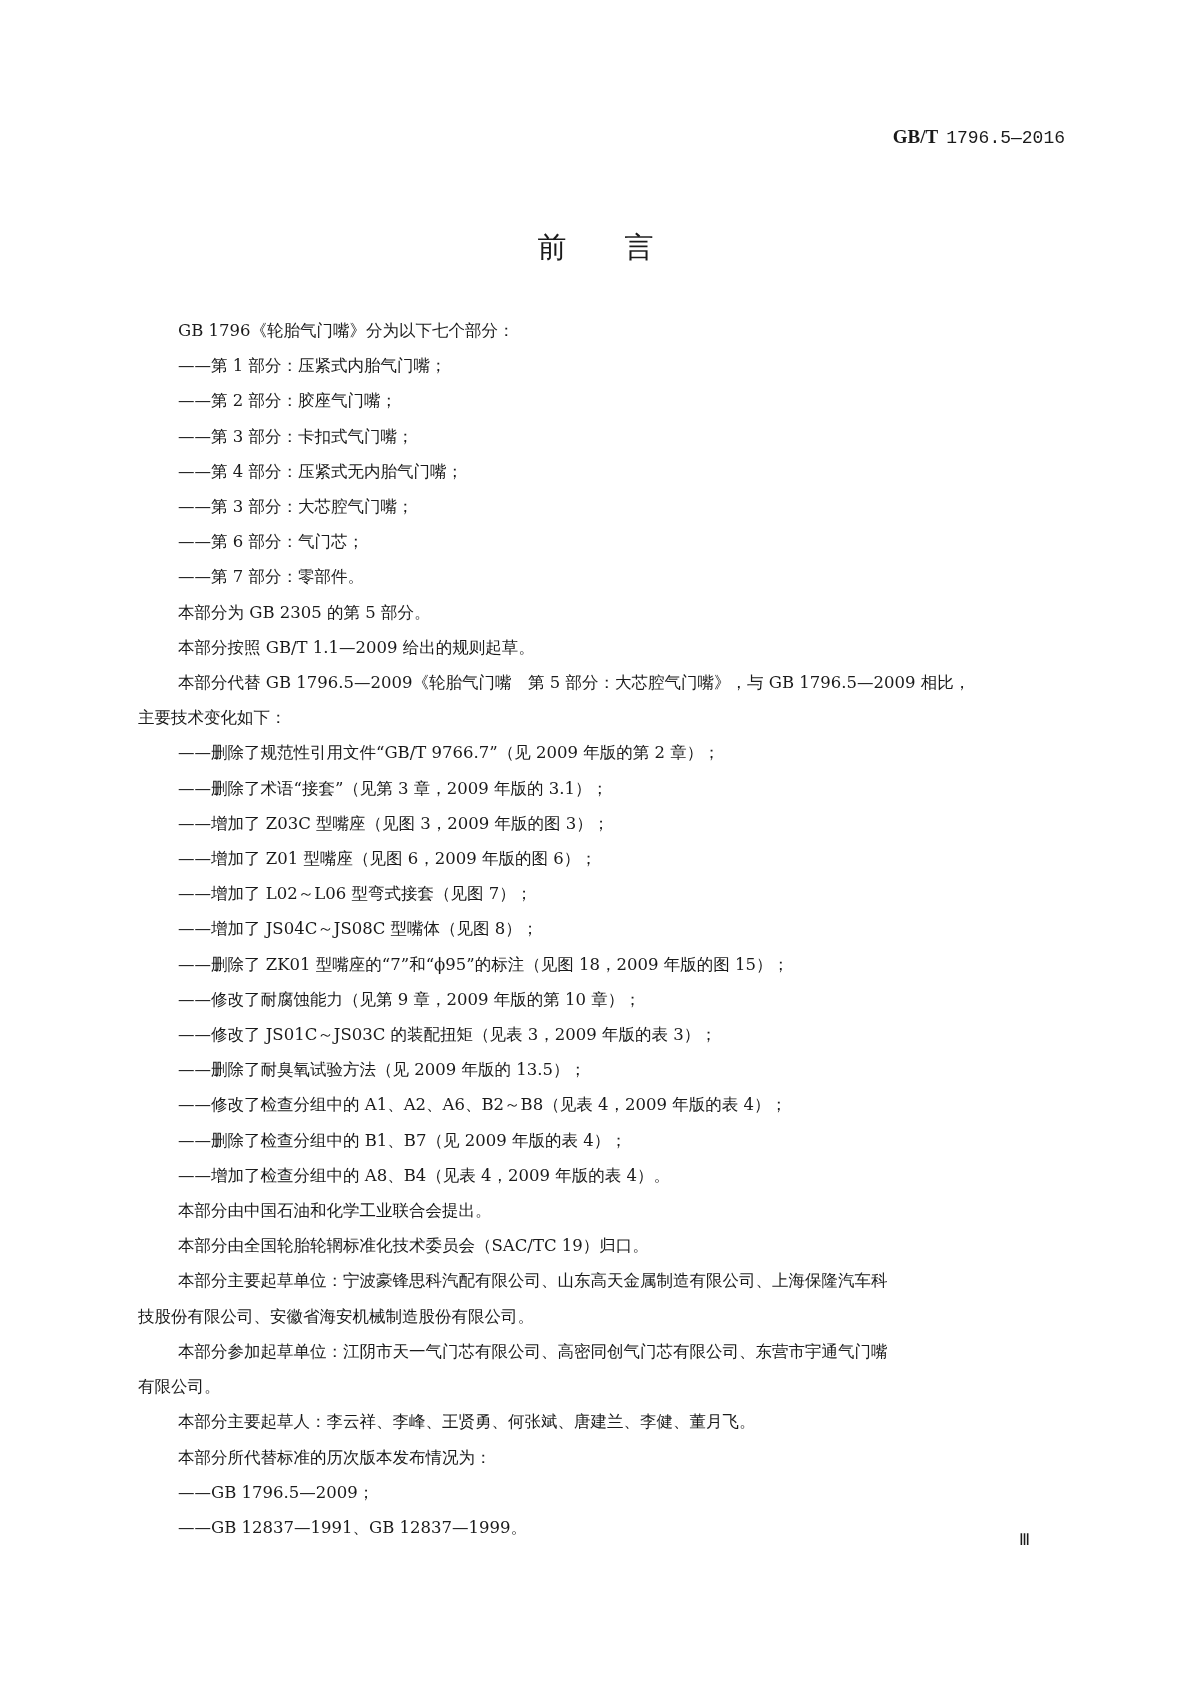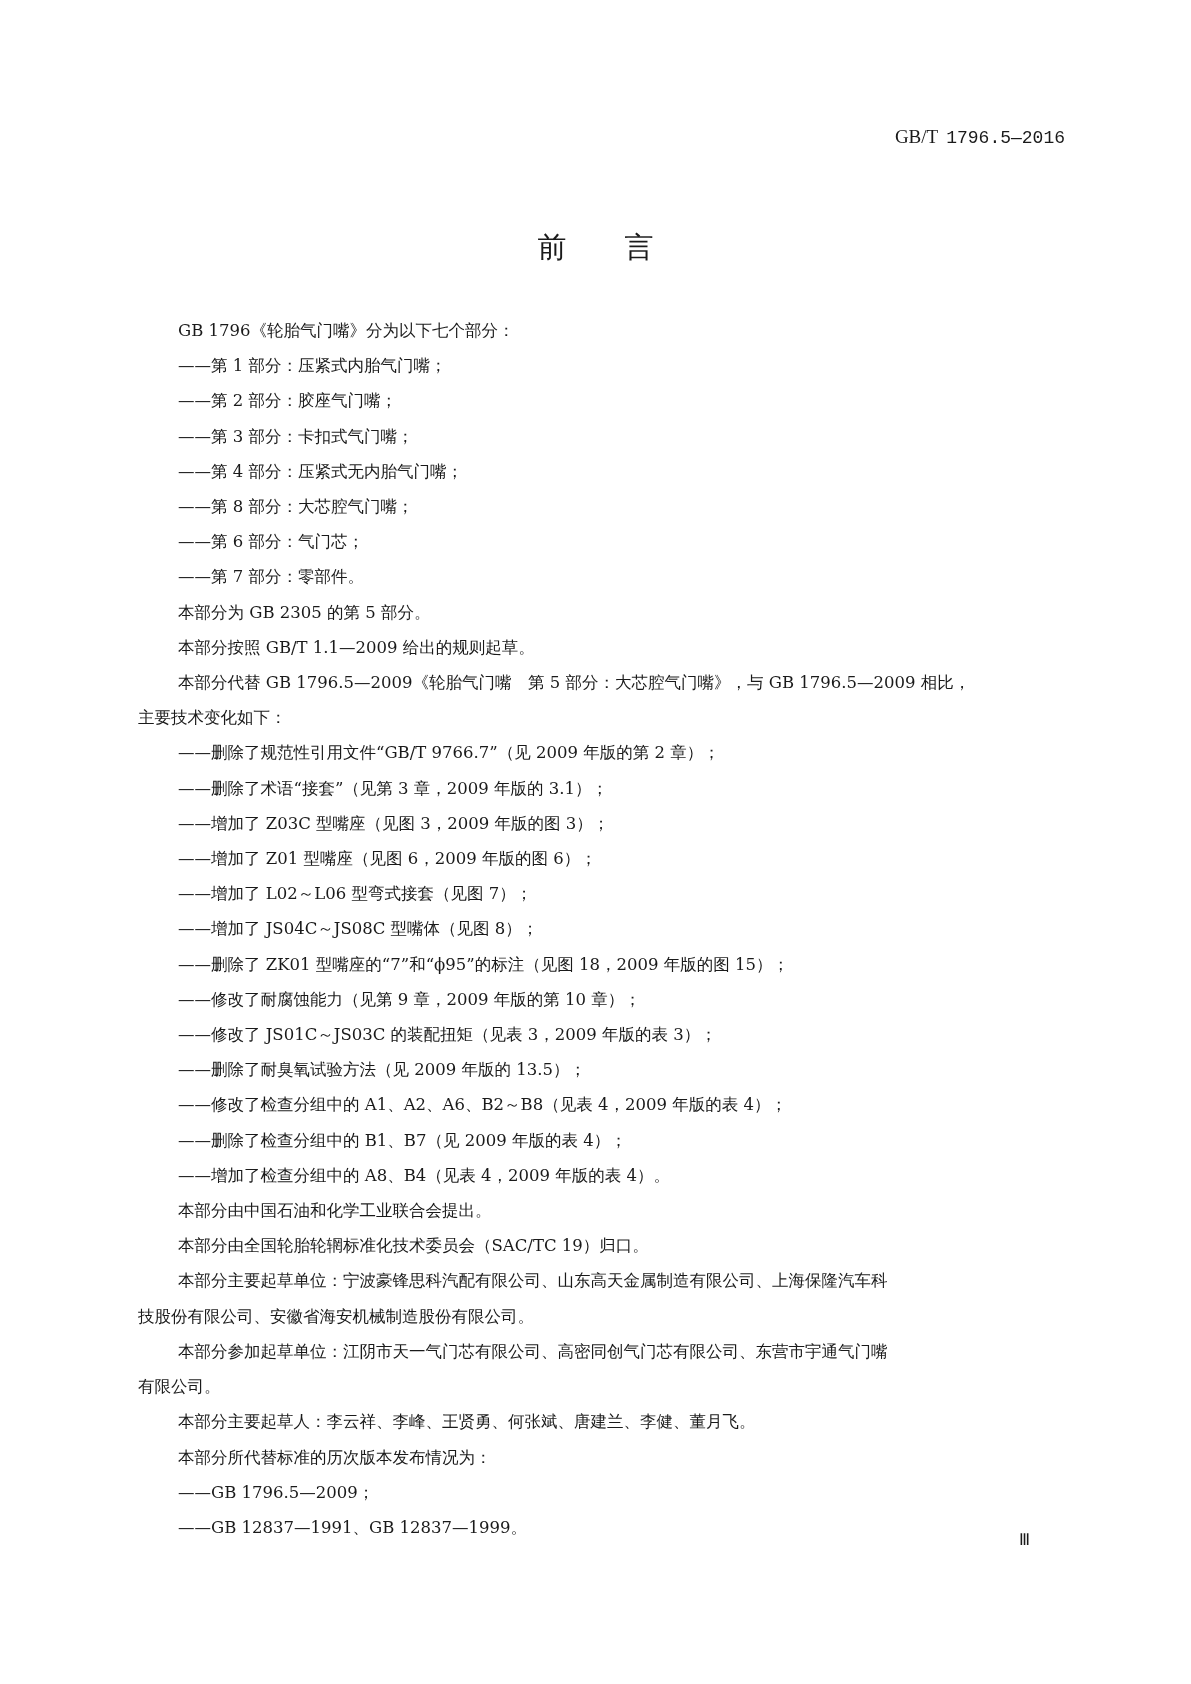--- a/index.html
+++ b/index.html
@@ -1,19 +1,19 @@
 <!DOCTYPE html>
 <html><head>
 <meta charset="utf-8">
 <style>
   html, body { margin: 0; padding: 0; background: #ffffff; }
   body { width: 1191px; height: 1684px; position: relative; overflow: hidden; color: #1a1a1a;
          font-family: "DejaVu Serif", "Liberation Serif", serif; }
   .std-no { position: absolute; top: 126px; right: 126px; font-size: 17px; white-space: nowrap; }
-  .std-no .gbt { font-family: "Liberation Serif", serif; font-weight: normal; font-size: 19px; margin-right: 8px; }
+  .std-no .gbt { font-family: "Liberation Serif", serif; font-weight: bold; font-size: 19px; margin-right: 8px; }
   .std-no .num { font-family: Liberation Mono, monospace; font-size: 18px; }
   .title { position: absolute; top: 228px; left: 0; width: 1191px; text-align: center;
            font-family: "DejaVu Sans", sans-serif; font-weight: normal; font-size: 29px; letter-spacing: 58px; text-indent: 58px; }
   .body { position: absolute; top: 313px; left: 138px; width: 935px; font-size: 16.5px; line-height: 35.2px; }
   .p { margin: 0; padding: 0; text-indent: 40px; white-space: nowrap; }
   .p.cont { text-indent: 0; }
   .page-no { position: absolute; top: 1530px; left: 1019px; font-size: 16px; font-family: "Liberation Serif", serif; }
 </style>
 </head>
 <body>
@@ -23,21 +23,21 @@
 </div>
 
 <div class="title">前言</div>
 
 <div class="body">
   <p class="p">GB 1796《轮胎气门嘴》分为以下七个部分：</p>
   <p class="p">——第 1 部分：压紧式内胎气门嘴；</p>
   <p class="p">——第 2 部分：胶座气门嘴；</p>
   <p class="p">——第 3 部分：卡扣式气门嘴；</p>
   <p class="p">——第 4 部分：压紧式无内胎气门嘴；</p>
-  <p class="p">——第 8 部分：大芯腔气门嘴；</p>
+  <p class="p">——第 3 部分：大芯腔气门嘴；</p>
   <p class="p">——第 6 部分：气门芯；</p>
   <p class="p">——第 7 部分：零部件。</p>
   <p class="p">本部分为 GB 2305 的第 5 部分。</p>
   <p class="p">本部分按照 GB/T 1.1—2009 给出的规则起草。</p>
   <p class="p">本部分代替 GB 1796.5—2009《轮胎气门嘴　第 5 部分：大芯腔气门嘴》，与 GB 1796.5—2009 相比，</p>
   <p class="p cont">主要技术变化如下：</p>
   <p class="p">——删除了规范性引用文件“GB/T 9766.7”（见 2009 年版的第 2 章）；</p>
   <p class="p">——删除了术语“接套”（见第 3 章，2009 年版的 3.1）；</p>
   <p class="p">——增加了 Z03C 型嘴座（见图 3，2009 年版的图 3）；</p>
   <p class="p">——增加了 Z01 型嘴座（见图 6，2009 年版的图 6）；</p>

